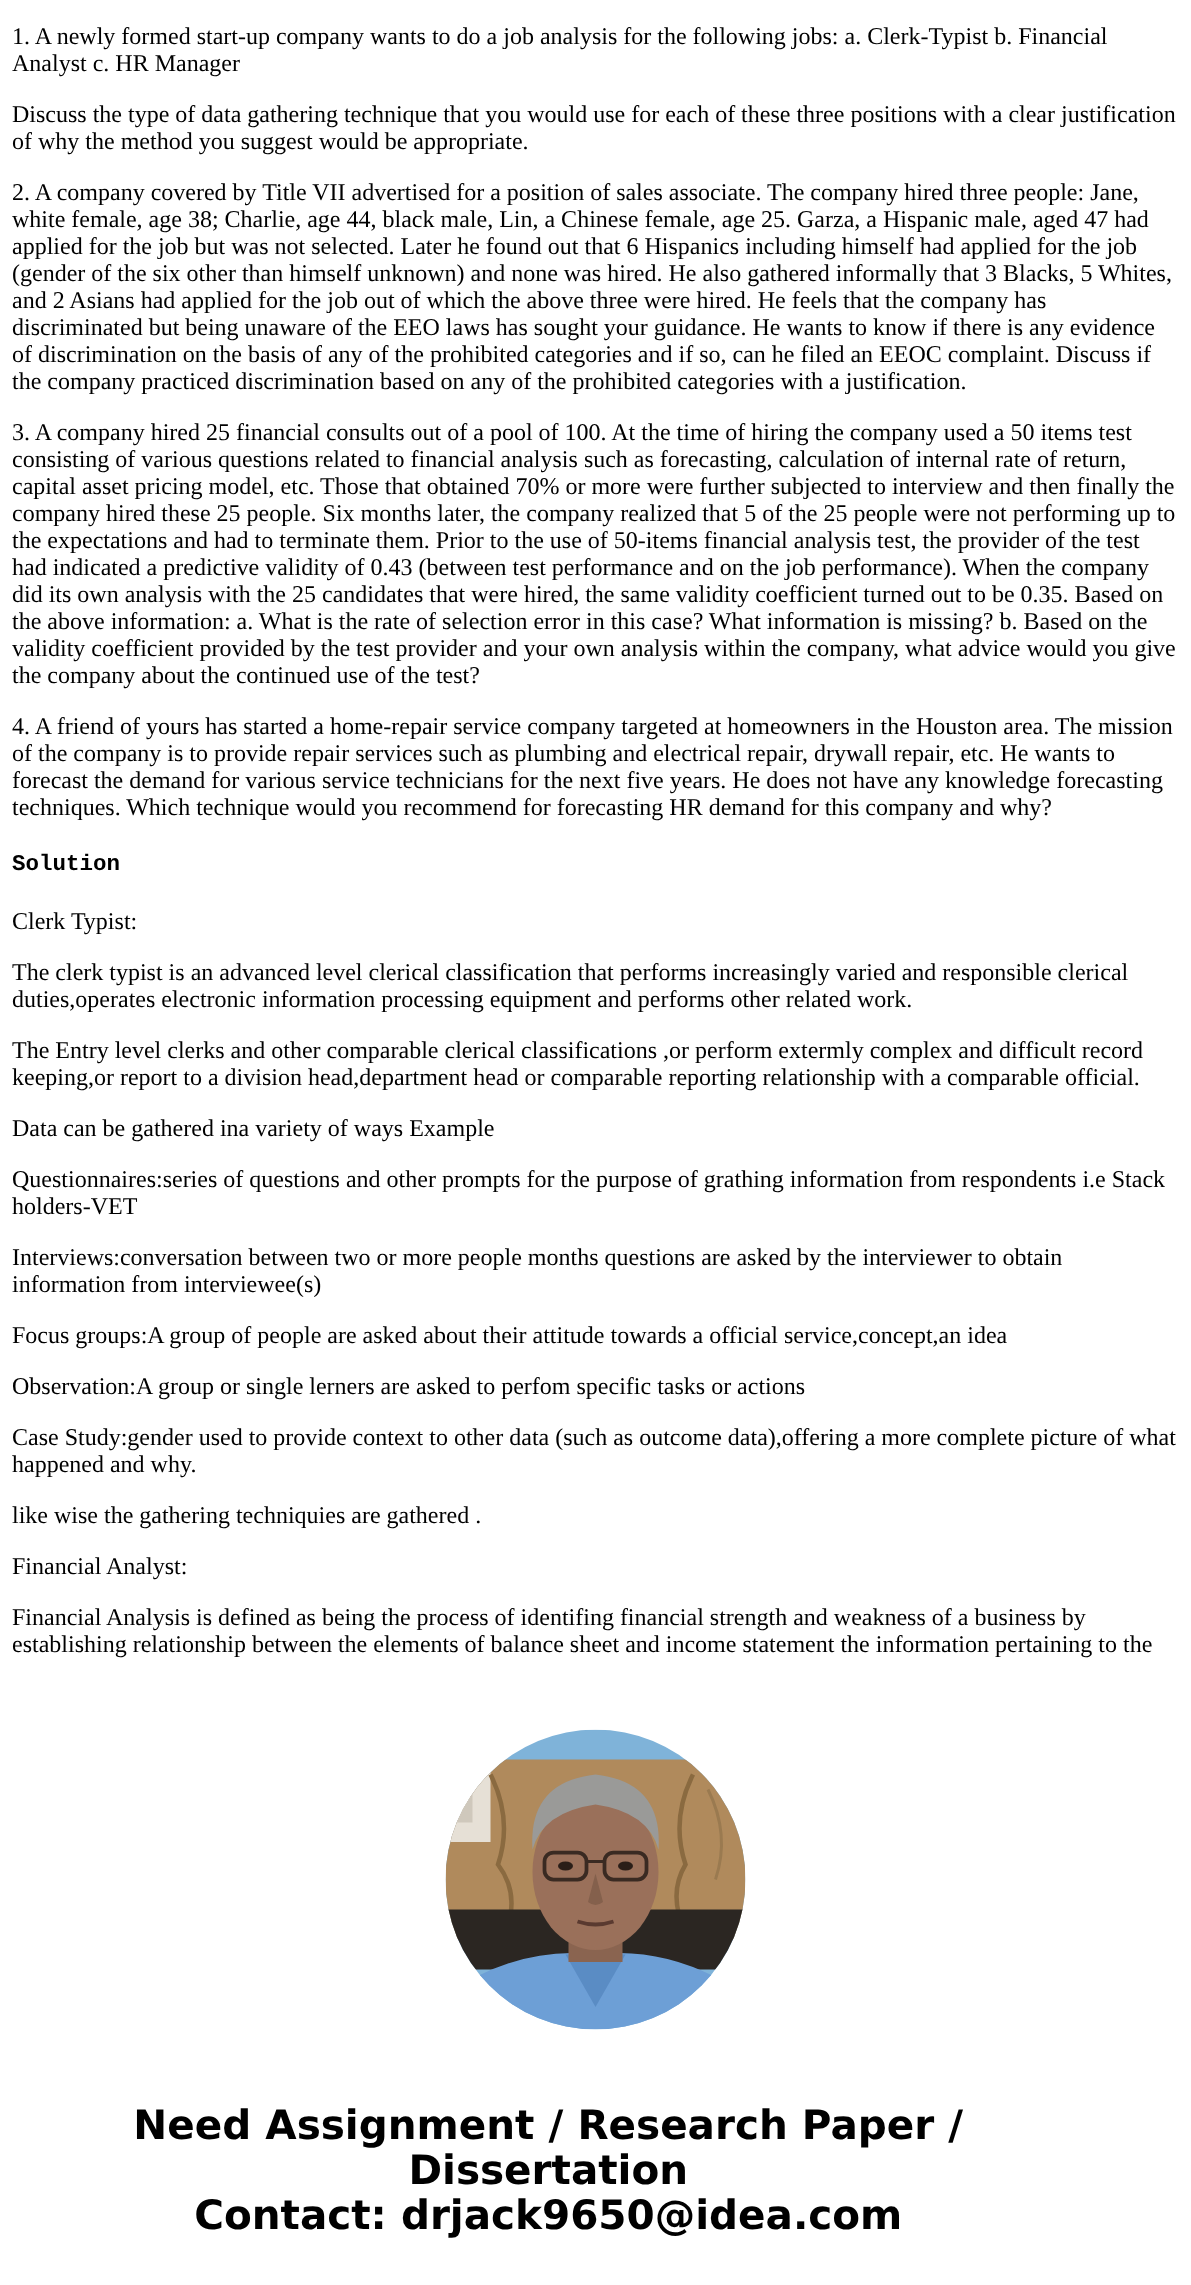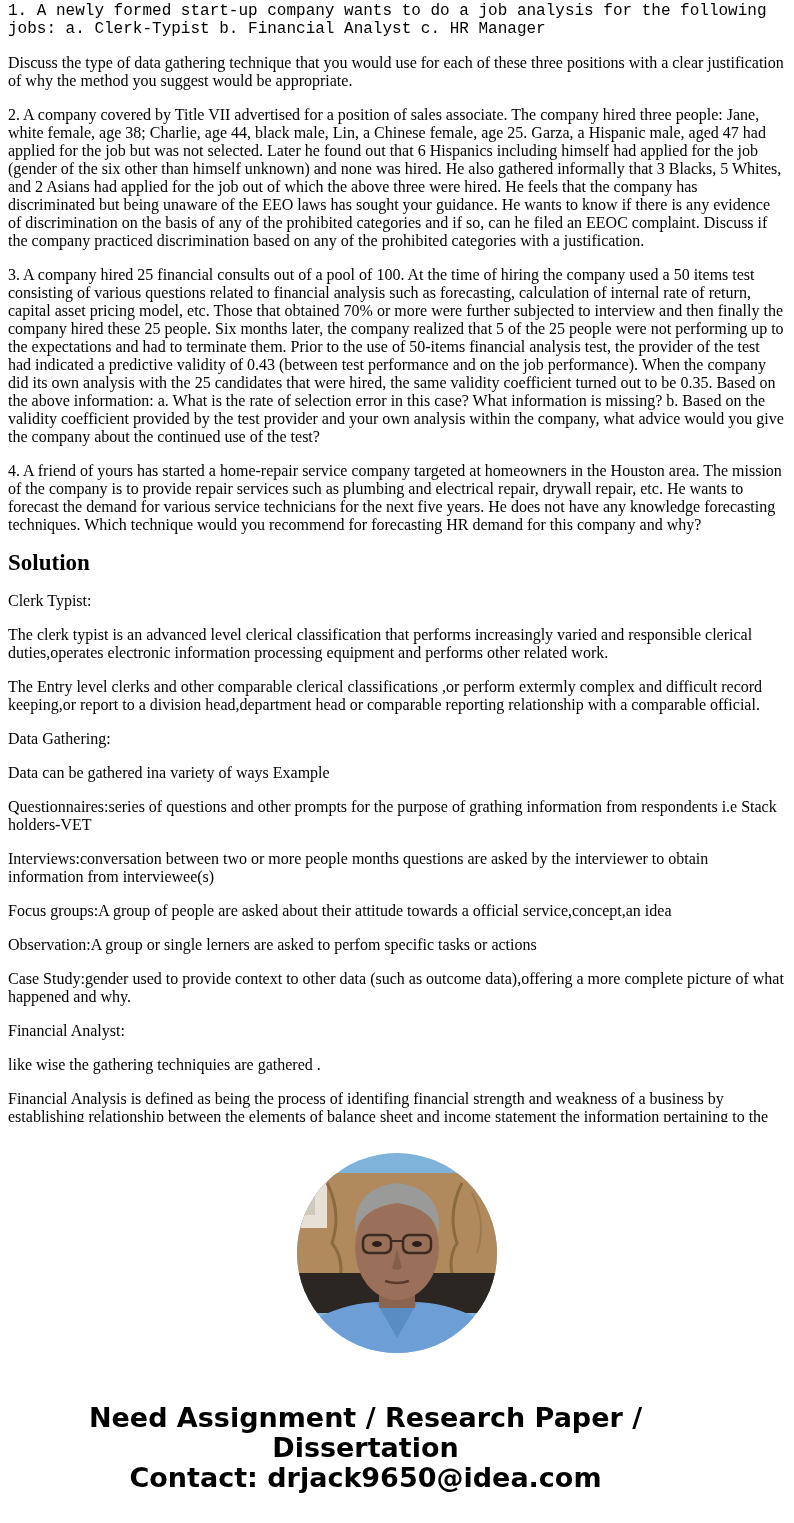--- a/index.html
+++ b/index.html
@@ -17,24 +17,24 @@
       width: 778px;
       height: 1122px;
       overflow: hidden;
       font-family: "Liberation Serif", "DejaVu Serif", serif;
       font-size: 16px;
       line-height: 18px;
     }
     .content p {
       margin: 8px 0 16px 0;
     }
-    .content p.first { margin-top: 2px; font-family: Liberation Mono, monospace; }
+    .content p.first { margin-top: 16px; }
     .content h3 {
-      font-family: Liberation Serif, serif;
-      font-size: 23px;
+      font-family: Liberation Mono, monospace;
+      font-size: 15px;
       font-weight: bold;
       margin: 18px 0 18px 0;
       line-height: 22px;
     }
     .photo-wrap {
       position: absolute;
       left: 297px;
       top: 1153px;
       width: 200px;
       height: 200px;
@@ -64,29 +64,28 @@
   <p>Discuss the type of data gathering technique that you would use for each of these three positions with a clear justification of why the method you suggest would be appropriate.</p>
   <p>2. A company covered by Title VII advertised for a position of sales associate. The company hired three people: Jane, white female, age 38; Charlie, age 44, black male, Lin, a Chinese female, age 25. Garza, a Hispanic male, aged 47 had applied for the job but was not selected. Later he found out that 6 Hispanics including himself had applied for the job (gender of the six other than himself unknown) and none was hired. He also gathered informally that 3 Blacks, 5 Whites, and 2 Asians had applied for the job out of which the above three were hired. He feels that the company has discriminated but being unaware of the EEO laws has sought your guidance. He wants to know if there is any evidence of discrimination on the basis of any of the prohibited categories and if so, can he filed an EEOC complaint. Discuss if the company practiced discrimination based on any of the prohibited categories with a justification.</p>
   <p>3. A company hired 25 financial consults out of a pool of 100. At the time of hiring the company used a 50 items test consisting of various questions related to financial analysis such as forecasting, calculation of internal rate of return, capital asset pricing model, etc. Those that obtained 70% or more were further subjected to interview and then finally the company hired these 25 people. Six months later, the company realized that 5 of the 25 people were not performing up to the expectations and had to terminate them. Prior to the use of 50-items financial analysis test, the provider of the test had indicated a predictive validity of 0.43 (between test performance and on the job performance). When the company did its own analysis with the 25 candidates that were hired, the same validity coefficient turned out to be 0.35. Based on the above information: a. What is the rate of selection error in this case? What information is missing? b. Based on the validity coefficient provided by the test provider and your own analysis within the company, what advice would you give the company about the continued use of the test?</p>
   <p>4. A friend of yours has started a home-repair service company targeted at homeowners in the Houston area. The mission of the company is to provide repair services such as plumbing and electrical repair, drywall repair, etc. He wants to forecast the demand for various service technicians for the next five years. He does not have any knowledge forecasting techniques. Which technique would you recommend for forecasting HR demand for this company and why?</p>
 
   <h3>Solution</h3>
 
   <p>Clerk Typist:</p>
   <p>The clerk typist is an advanced level clerical classification that performs increasingly varied and responsible clerical duties,operates electronic information processing equipment and performs other related work.</p>
   <p>The Entry level clerks and other comparable clerical classifications ,or perform extermly complex and difficult record keeping,or report to a division head,department head or comparable reporting relationship with a comparable official.</p>
-  <p>Data Gathering:</p>
   <p>Data can be gathered ina variety of ways Example</p>
   <p>Questionnaires:series of questions and other prompts for the purpose of grathing information from respondents i.e Stack holders-VET</p>
   <p>Interviews:conversation between two or more people months questions are asked by the interviewer to obtain information from interviewee(s)</p>
   <p>Focus groups:A group of people are asked about their attitude towards a official service,concept,an idea</p>
   <p>Observation:A group or single lerners are asked to perfom specific tasks or actions</p>
   <p>Case Study:gender used to provide context to other data (such as outcome data),offering a more complete picture of what happened and why.</p>
+  <p>like wise the gathering techniquies are gathered .</p>
   <p>Financial Analyst:</p>
-  <p>like wise the gathering techniquies are gathered .</p>
   <p>Financial Analysis is defined as being the process of identifing financial strength and weakness of a business by establishing relationship between the elements of balance sheet and income statement the information pertaining to the</p>
 </div>
 
 <div class="photo-wrap" aria-label="tutor-photo">
   <svg width="200" height="200" viewBox="0 0 200 200" xmlns="http://www.w3.org/2000/svg">
 
     <rect x="0" y="0" width="200" height="200" fill="#7fb3d9"></rect>
 
     <rect x="0" y="20" width="200" height="120" fill="#b08a5c"></rect>
     <rect x="0" y="20" width="30" height="55" fill="#e6e0d6"></rect>

